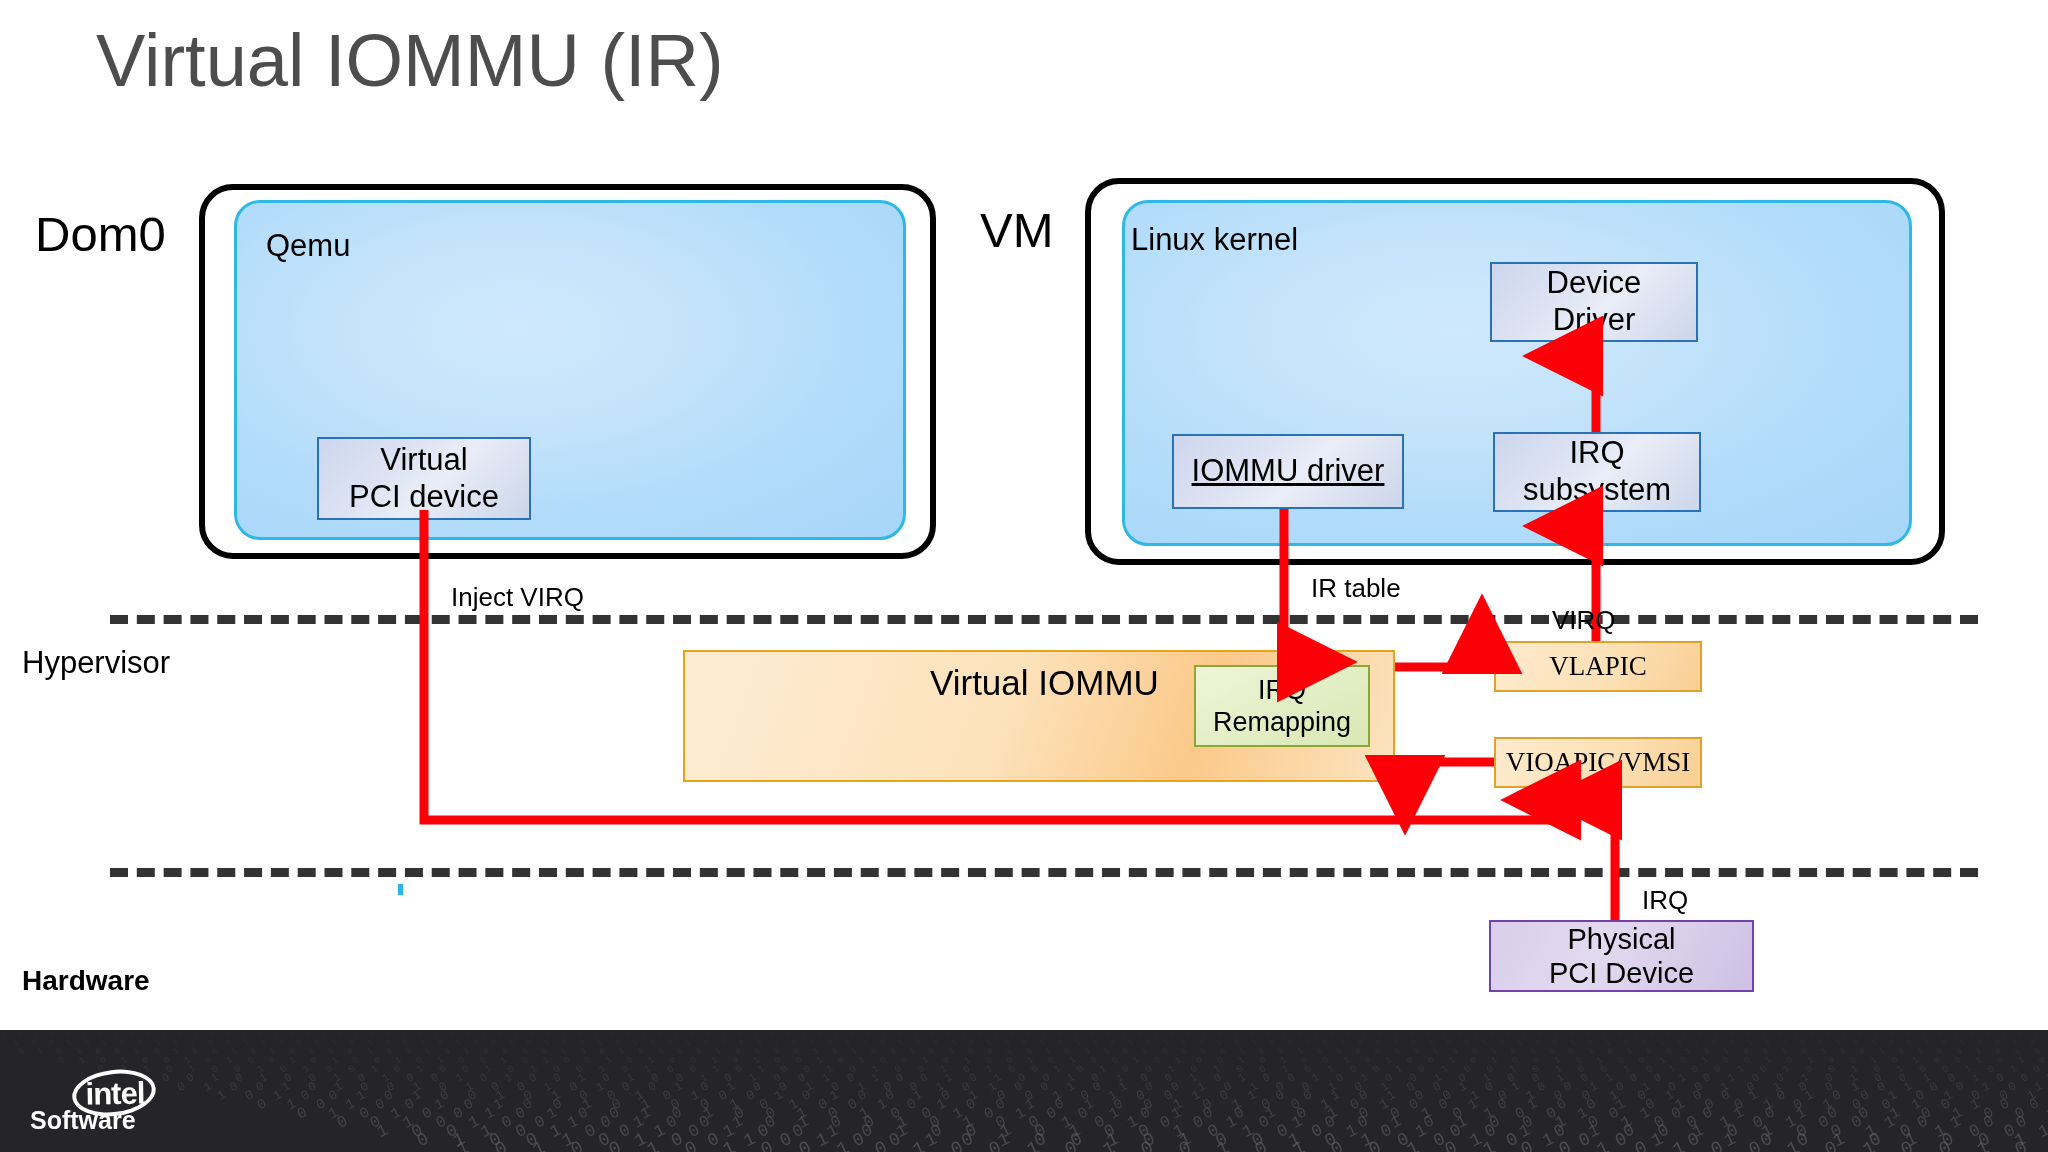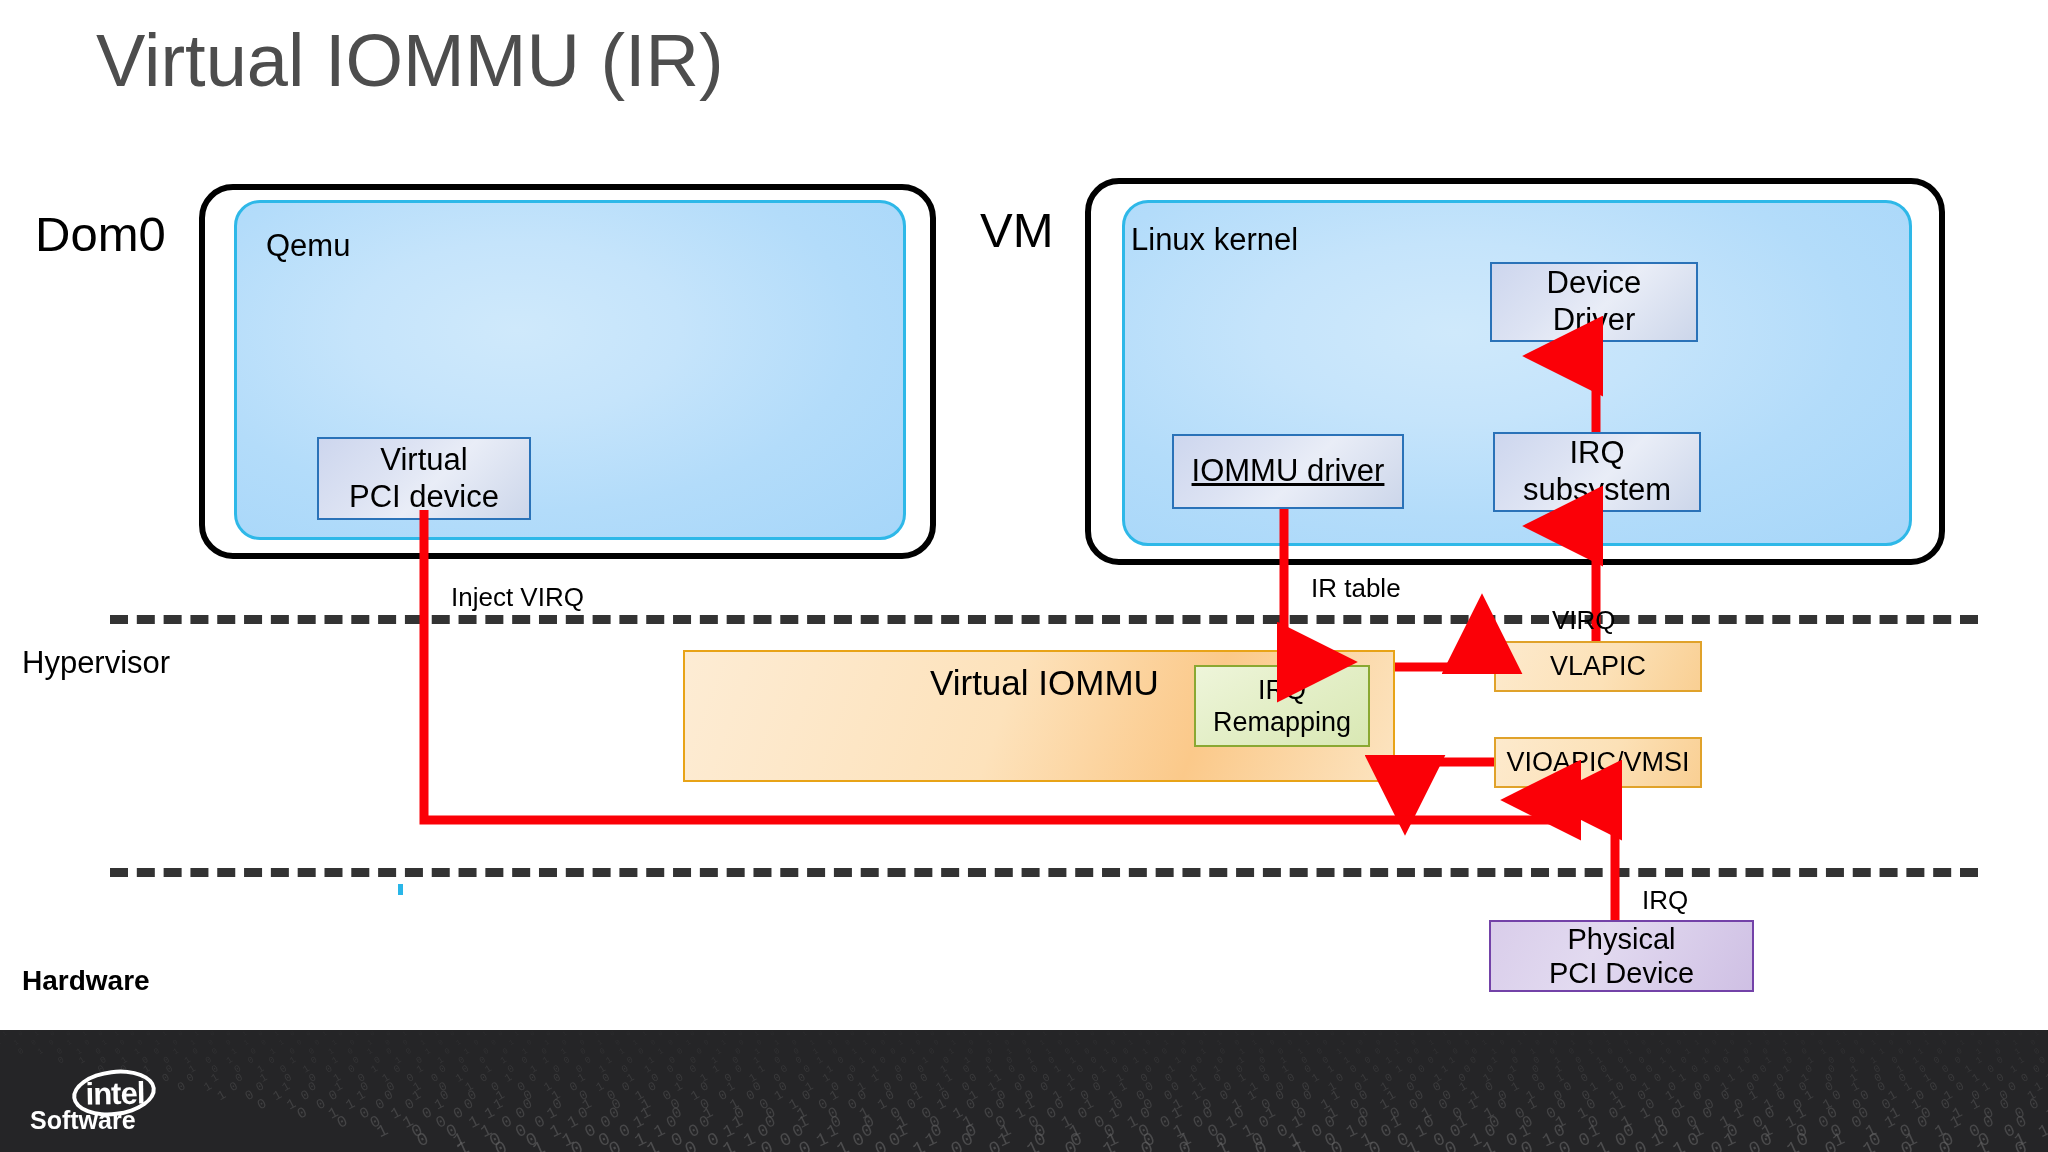--- a/index.html
+++ b/index.html
@@ -138,20 +138,21 @@
     position: absolute;
     box-sizing: border-box;
     border: 2px solid #e0a22a;
     background: linear-gradient(115deg, #fdeacd 0%, #fce1b7 55%, #f9cf93 100%);
     display: flex;
     align-items: center;
     justify-content: center;
     color: #000000;
     font-size: 27px;
     text-align: center;
+    font-family: Liberation Serif, serif;
   }
   #box-vlapic  { left: 1494px; top: 641px; width: 208px; height: 51px; }
   #box-vioapic { left: 1494px; top: 737px; width: 208px; height: 51px; }
 
   
   #box-physical-pci {
     position: absolute;
     left: 1489px; top: 920px; width: 265px; height: 72px;
     box-sizing: border-box;
     border: 2px solid #7342a8;

